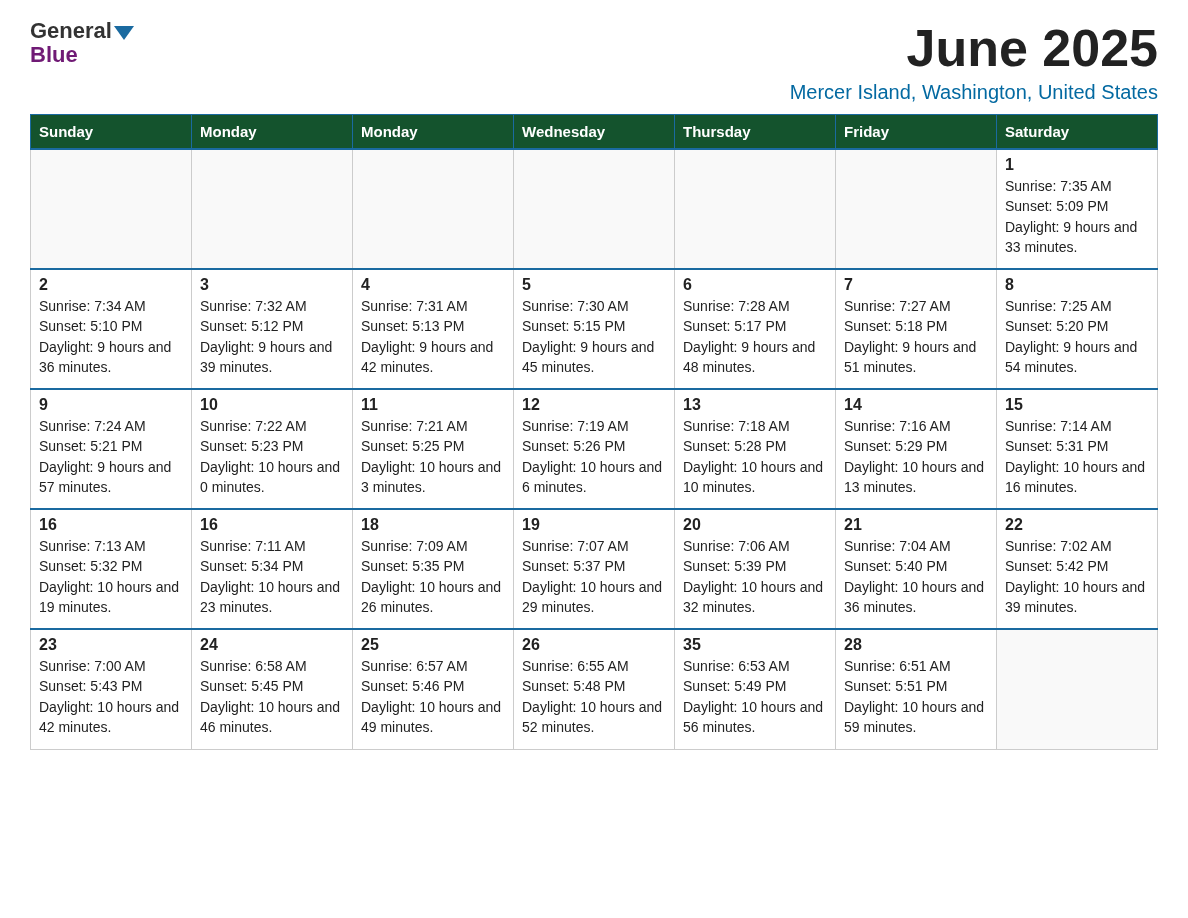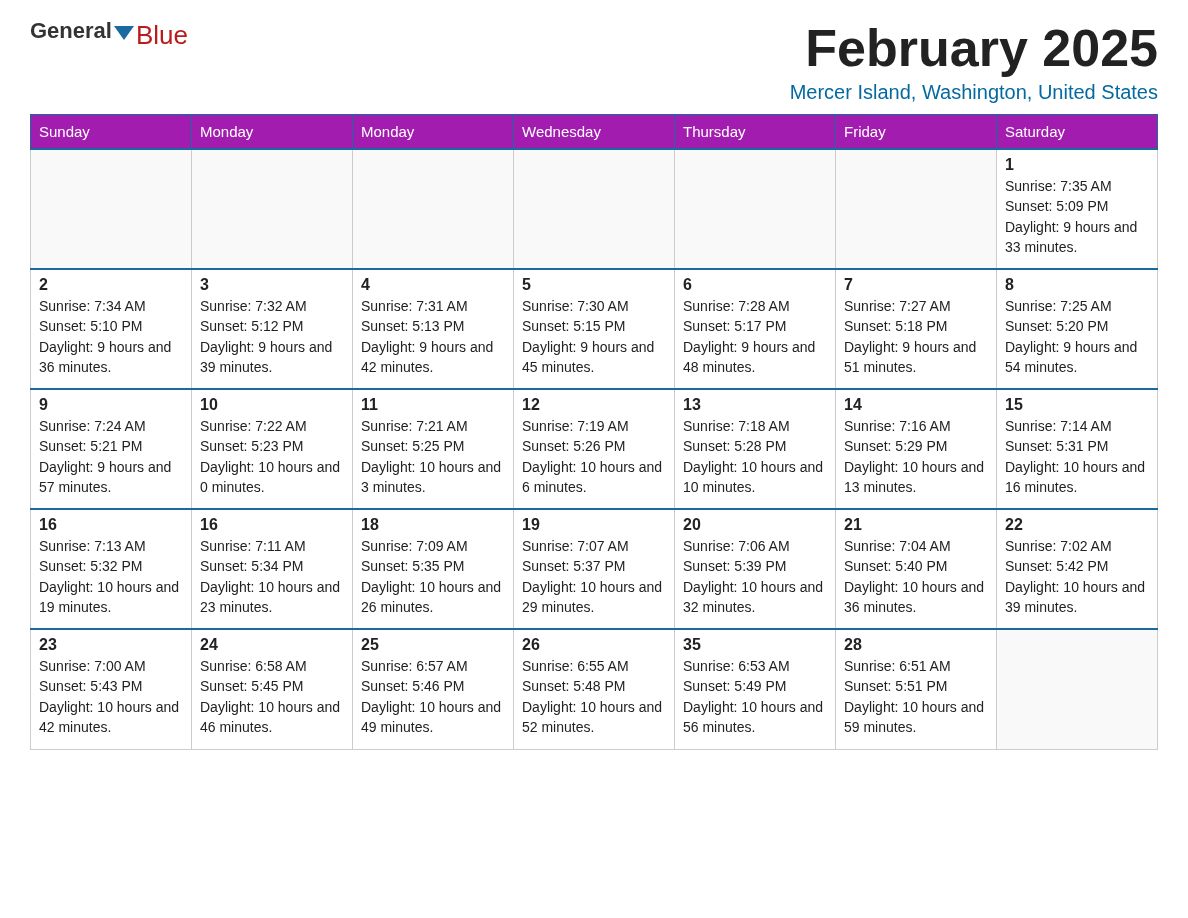--- a/index.html
+++ b/index.html
@@ -11,21 +11,21 @@
       min-height: 918px;
     }
     .header {
       display: flex;
       justify-content: space-between;
       align-items: flex-start;
       margin-bottom: 10px;
     }
     .logo {
       display: flex;
-      flex-direction: row;
+      flex-direction: column;
       align-items: flex-start;
     }
     .logo-text {
       display: flex;
       align-items: flex-end;
       font-size: 22px;
       font-weight: bold;
       color: #333;
       line-height: 1;
     }
@@ -33,23 +33,23 @@
     .logo-arrow {
       display: inline-block;
       width: 0;
       height: 0;
       border-left: 10px solid transparent;
       border-right: 10px solid transparent;
       border-top: 14px solid #1a6aa0;
       margin: 0 2px 2px 2px;
     }
     .logo-blue {
-      color: #b91c1c;
-      font-size: 26px;
-      font-weight: normal;
+      color: #701a75;
+      font-size: 22px;
+      font-weight: bold;
     }
     .title-area {
       text-align: right;
     }
     .month-title {
       font-size: 52px;
       font-weight: bold;
       color: #222;
       line-height: 1.1;
     }
@@ -57,24 +57,24 @@
       font-size: 20px;
       color: #0369a1;
       margin-top: 4px;
     }
     .calendar {
       width: 100%;
       border-collapse: collapse;
       border: 1px solid #aaa;
     }
     .calendar th {
-      background-color: #a21caf;
+      background-color: #14532d;
       color: #fff;
       font-size: 15px;
-      font-weight: normal;
+      font-weight: bold;
       padding: 8px 8px;
       text-align: left;
       border: 1px solid #1a6aa0;
     }
     .calendar td {
       width: 14.28%;
       vertical-align: top;
       padding: 6px 8px 8px 8px;
       border: 1px solid #ccc;
       height: 120px;
@@ -103,21 +103,21 @@
 
 <div class="header">
   <div class="logo">
     <div class="logo-text">
       <span class="logo-general">General</span>
       <span class="logo-arrow"></span>
     </div>
     <span class="logo-blue">Blue</span>
   </div>
   <div class="title-area">
-    <div class="month-title">February 2025</div>
+    <div class="month-title">June 2025</div>
     <div class="location-title">Mercer Island, Washington, United States</div>
   </div>
 </div>
 
 <table class="calendar">
   <thead>
     <tr>
     <th>Sunday</th>
         <th>Monday</th>
         <th>Monday</th>

